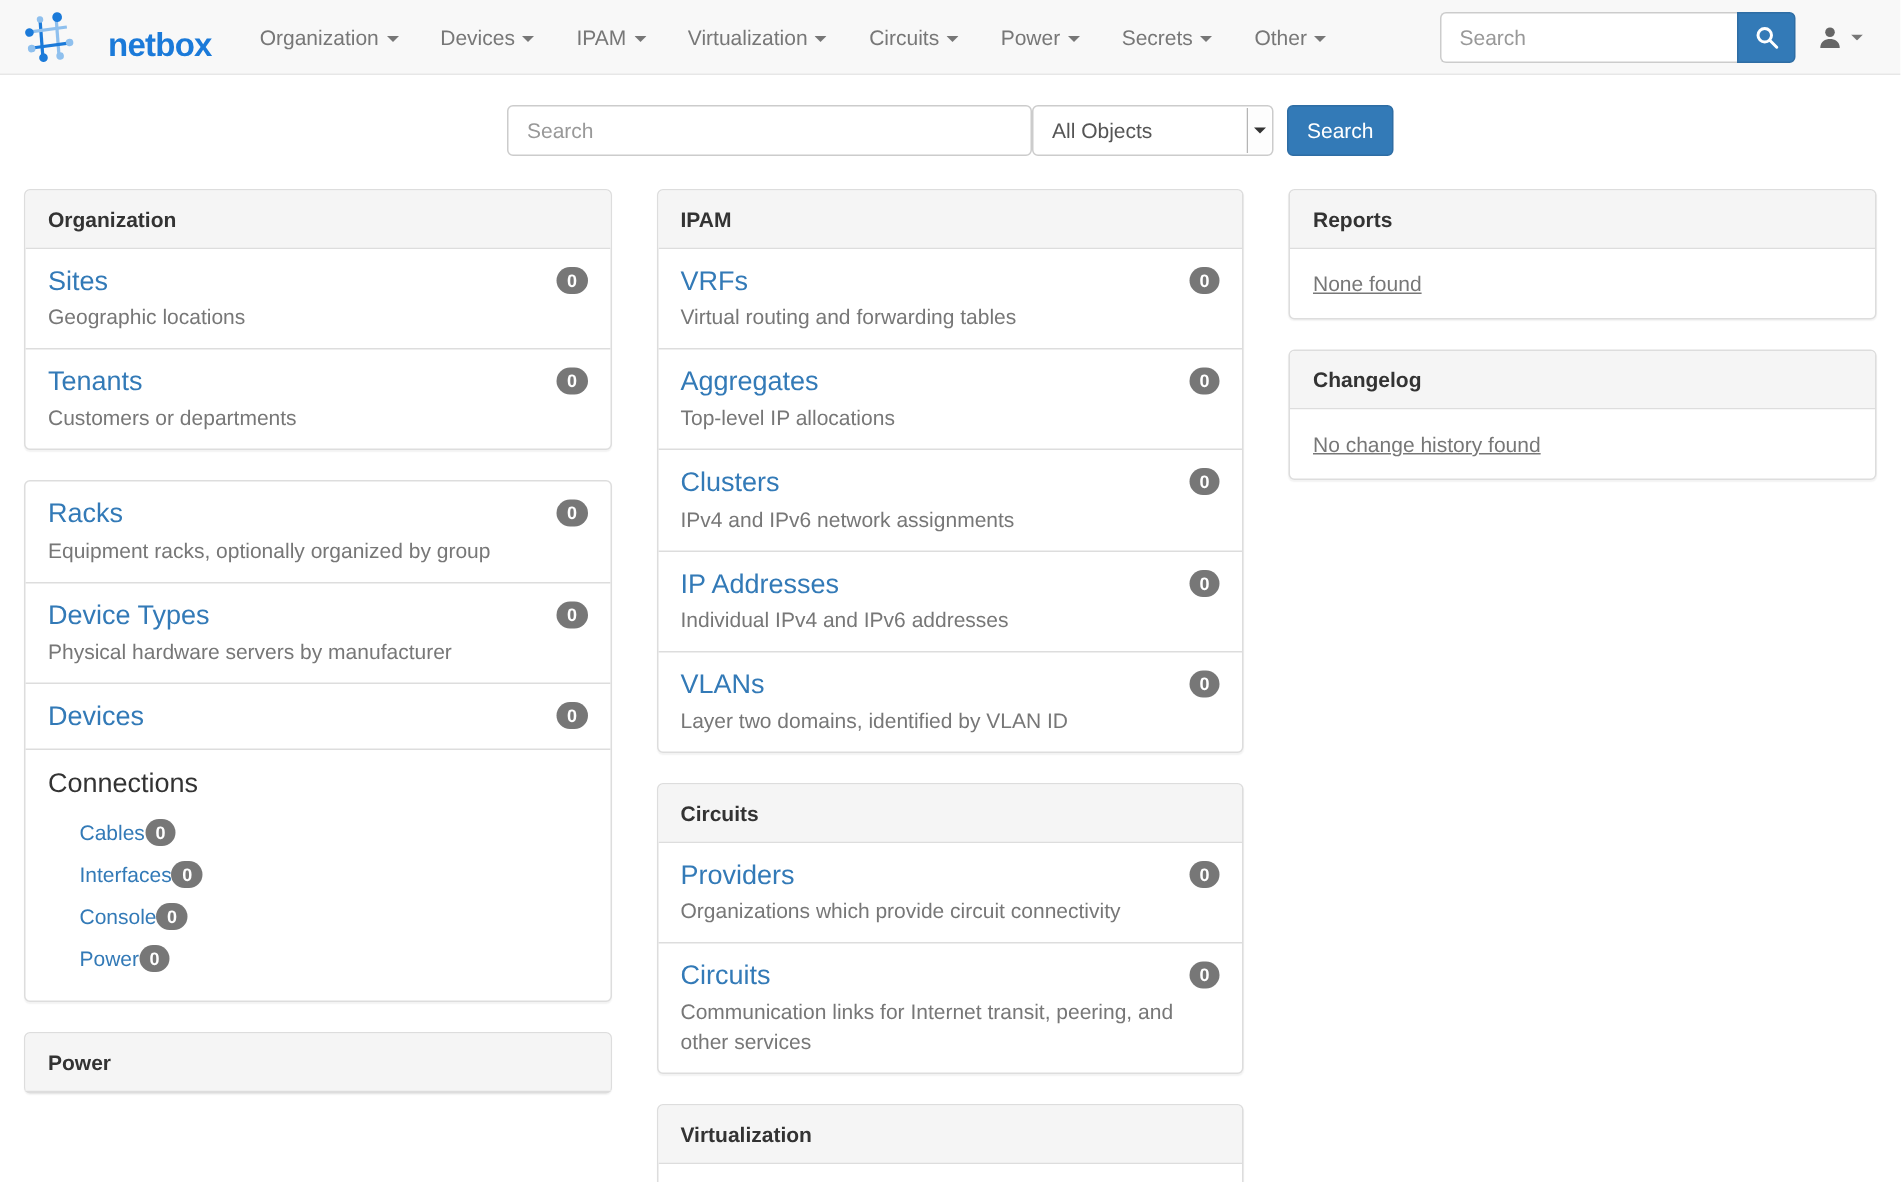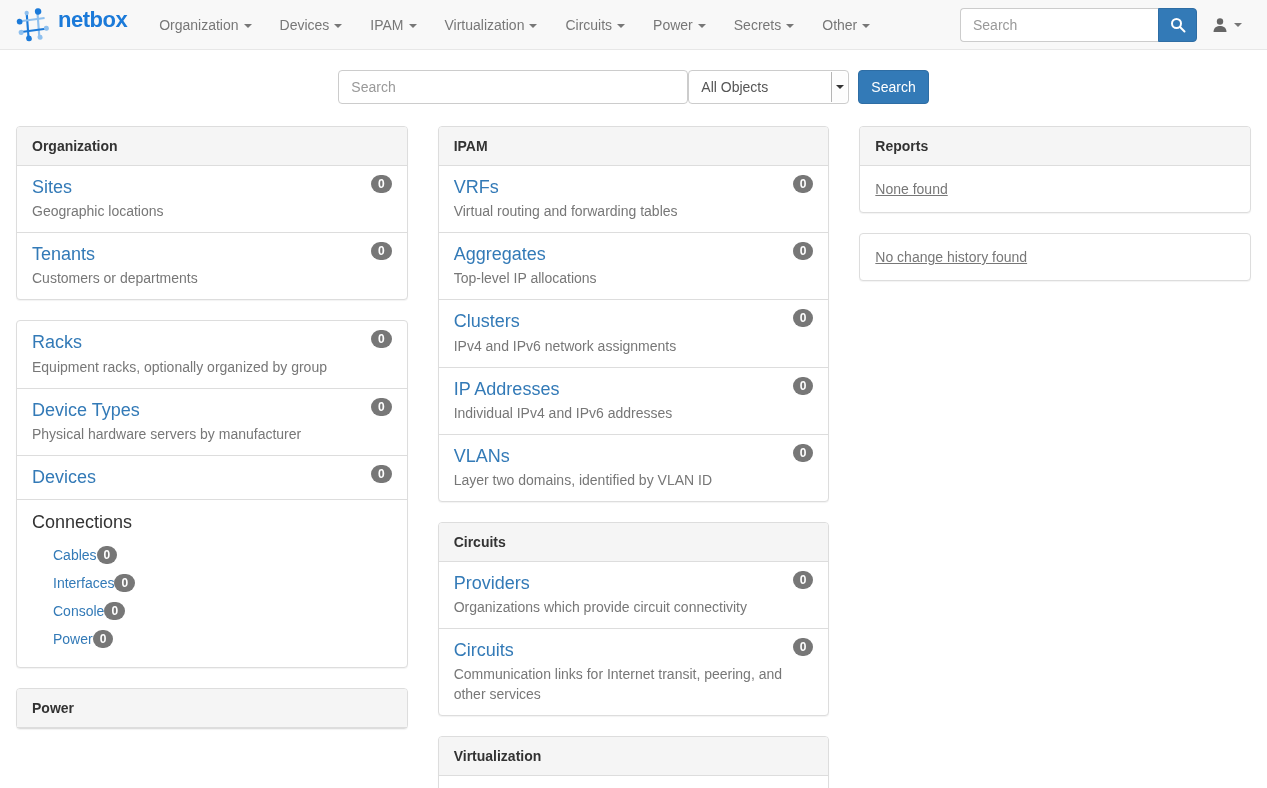--- a/index.html
+++ b/index.html
@@ -9,21 +9,21 @@
     background:#ffffff;
     font-family:"Liberation Sans","DejaVu Sans",sans-serif;
     font-size:14px; color:#333;
   }
 
   
   .navbar {
     height:50px; background:#f8f8f8; border-bottom:1px solid #e7e7e7;
     display:flex; align-items:center; padding:0 0 0 15px;
   }
-  .brand { display:flex; align-items:flex-start; gap:7px; padding-right:18px; cursor:pointer; }
+  .brand { display:flex; align-items:flex-end; gap:21px; padding-right:18px; cursor:pointer; }
   .brand-text { font-size:22px; font-weight:bold; color:#1b7ad9; letter-spacing:-0.5px; }
   .nav-menus { display:flex; list-style:none; margin:0; padding:0; }
   .nav-item {
     padding:15px 14px; color:#777; font-size:14px; cursor:pointer; white-space:nowrap;
   }
   .caret {
     display:inline-block; width:0; height:0; margin-left:5px; vertical-align:middle;
     border-top:4px dashed #777; border-right:4px solid transparent; border-left:4px solid transparent;
   }
   .navbar-right { margin-left:auto; display:flex; align-items:center; padding-right:10px; }
@@ -82,21 +82,21 @@
   .panel {
     border:1px solid #ddd; border-radius:4px; background:#fff; margin-bottom:20px;
     box-shadow:0 1px 1px rgba(0,0,0,.05);
   }
   .panel-heading {
     background:#f5f5f5; border-bottom:1px solid #ddd; padding:11px 15px;
     font-weight:bold; color:#333; border-radius:3px 3px 0 0; font-size:14px;
   }
   .panel-item { padding:9px 15px 10px; border-bottom:1px solid #ddd; }
   .panel-item:last-child { border-bottom:none; }
-  .item-head { display:flex; justify-content:space-between; align-items:flex-start; }
+  .item-head { display:flex; justify-content:space-between; align-items:center; }
   .item-title { font-size:18px; color:#337ab7; text-decoration:none; cursor:pointer; line-height:1.35; }
   .item-desc { color:#777; font-size:14px; margin-top:3px; line-height:1.42; }
   .badge {
     background:#777; color:#fff; font-size:12px; font-weight:bold;
     padding:3px 7px; border-radius:10px; min-width:10px; text-align:center; line-height:1;
   }
 
   .connections { padding:10px 15px 14px; }
   .connections-title { font-size:18px; color:#333; margin:2px 0 8px; font-weight:normal; }
   .conn-row { display:flex; justify-content:flex-start; align-items:center; padding:5px 0 5px 21px; }
@@ -313,17 +313,18 @@
     </div>
   </div>
 
   <div>
     <div class="panel">
       <div class="panel-heading">Reports</div>
       <div class="panel-body">None found</div>
     </div>
 
     <div class="panel">
+      <div class="panel-heading">Changelog</div>
       <div class="panel-body">No change history found</div>
     </div>
   </div>
 
 </div>
 
 </body></html>

